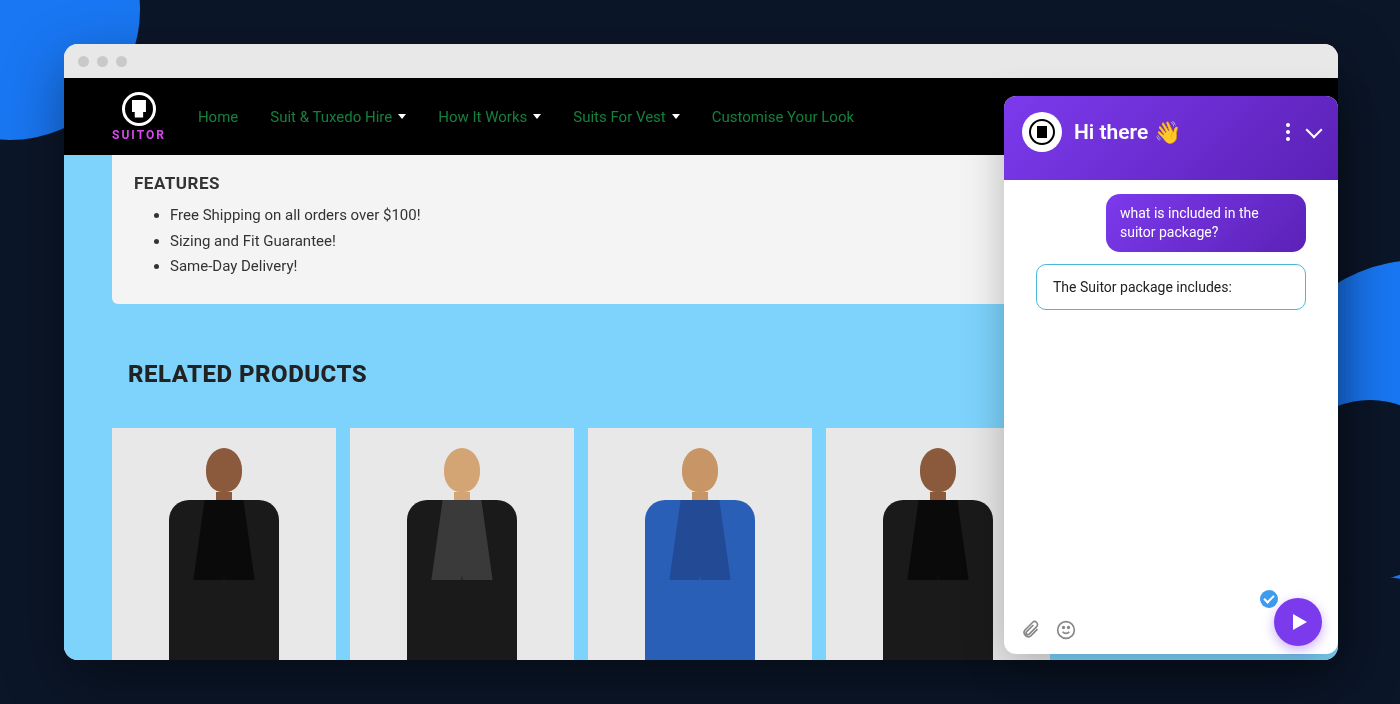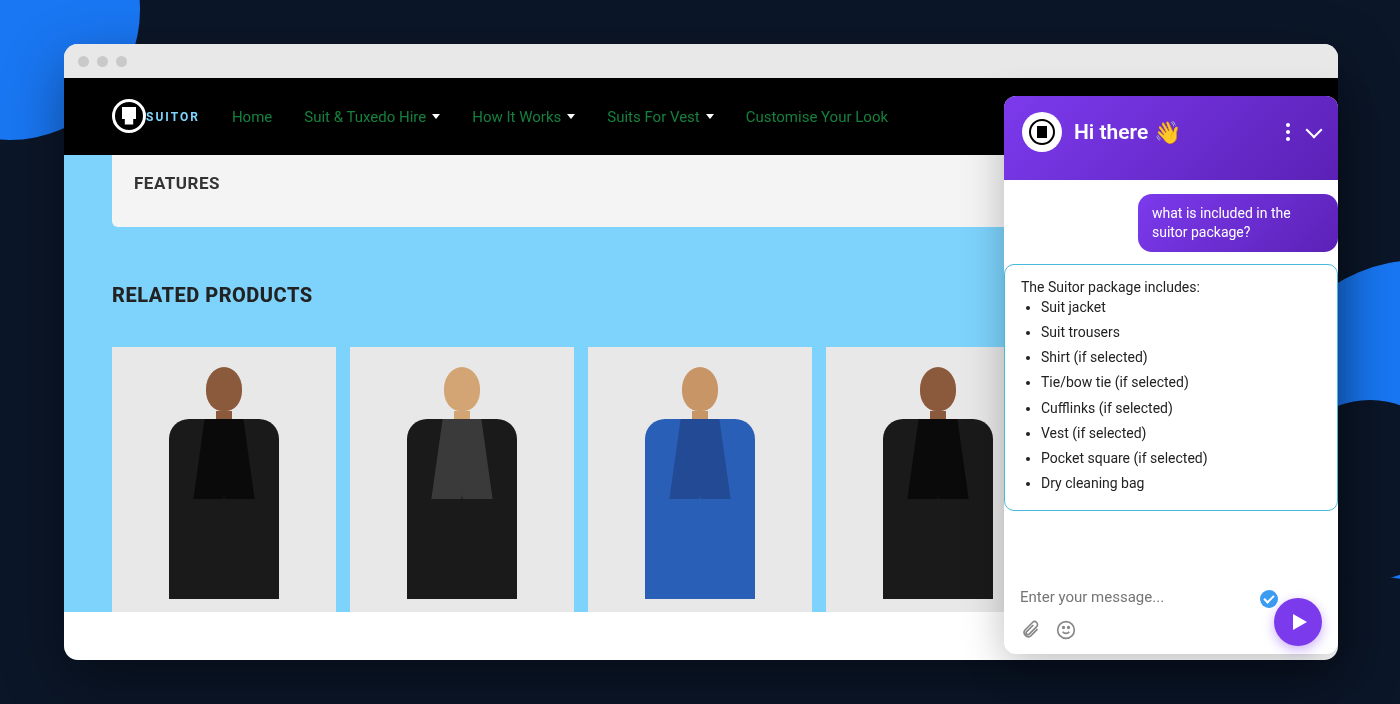--- a/index.html
+++ b/index.html
@@ -4,30 +4,30 @@
 <style>
 *{margin:0;padding:0;box-sizing:border-box;font-family:-apple-system,BlinkMacSystemFont,"Segoe UI",Roboto,sans-serif}
 body{background:#0b1628;width:1400px;height:704px;overflow:hidden;position:relative}
 .bg-circle-1{position:absolute;width:260px;height:260px;background:#1977f3;border-radius:50%;top:-120px;left:-120px}
 .bg-circle-2{position:absolute;width:320px;height:320px;background:#1977f3;border-radius:50%;top:260px;right:-180px}
 .bg-circle-3{position:absolute;width:180px;height:180px;background:#0b1628;border-radius:50%;top:400px;right:-60px}
 .browser{position:absolute;top:44px;left:64px;width:1274px;height:616px;background:#fff;border-radius:14px;overflow:hidden;box-shadow:0 20px 60px rgba(0,0,0,.4)}
 .browser-bar{height:34px;background:#e8e8e8;display:flex;align-items:center;padding:0 14px;gap:8px}
 .dot{width:11px;height:11px;border-radius:50%;background:#c9c9c9}
 .nav{height:77px;background:#000;display:flex;align-items:center;padding:0 48px;gap:32px}
-.logo{display:flex;align-items:center;color:#7dd3fc;font-size:12px;font-weight:700;letter-spacing:2px}
+.logo{display:flex;flex-direction:column;align-items:center;color:#d946ef;font-size:12px;font-weight:700;letter-spacing:2px}
 .logo-circle{width:34px;height:34px;border:3px solid #fff;border-radius:50%;display:flex;align-items:center;justify-content:center;margin-bottom:2px}
 .logo-inner{width:14px;height:18px;background:#fff;clip-path:polygon(0 0,100% 0,100% 70%,80% 70%,80% 100%,20% 100%,20% 70%,0 70%)}
 .nav-item{color:#15803d;font-size:15px;font-weight:400;display:flex;align-items:center;gap:6px;cursor:pointer}
 .chev{width:0;height:0;border-left:4px solid transparent;border-right:4px solid transparent;border-top:5px solid #fff}
 .content{padding:0 48px;background:#7dd3fc}
 .features-box{background:#f4f4f4;padding:18px 22px 24px;border-radius:0 0 6px 6px}
 .features-title{font-size:17px;font-weight:700;color:#333;letter-spacing:.5px;margin-bottom:10px}
 .features-list{list-style:disc;padding-left:36px;color:#333;font-size:15px;line-height:1.7}
-.related-title{font-size:20px;font-weight:800;color:#222;letter-spacing:.5px;margin:56px 0 40px}
+.related-title{font-size:24px;font-weight:800;color:#222;letter-spacing:.5px;margin:56px 16px 40px}
 .products{display:flex;gap:14px}
 .product{width:224px;height:265px;background:#e8e8e8;position:relative;overflow:hidden}
 .suit{position:absolute;left:50%;transform:translateX(-50%);top:20px}
 .head{width:36px;height:44px;border-radius:50% 50% 45% 45%;margin:0 auto}
 .neck{width:16px;height:8px;margin:0 auto}
 .torso{width:110px;height:180px;margin:0 auto;border-radius:20px 20px 0 0;position:relative}
 .lapel-l,.lapel-r{position:absolute;top:0;width:30px;height:80px}
 .lapel-l{left:30px;transform:skewX(-8deg)}
 .lapel-r{right:30px;transform:skewX(8deg)}
 .shirt-v{position:absolute;top:0;left:50%;transform:translateX(-50%);width:0;height:0;border-left:18px solid transparent;border-right:18px solid transparent}
@@ -47,21 +47,21 @@
 .chat-logo{width:40px;height:40px;background:#fff;border-radius:50%;display:flex;align-items:center;justify-content:center}
 .chat-logo-inner{width:26px;height:26px;border:2px solid #000;border-radius:50%;display:flex;align-items:center;justify-content:center}
 .chat-logo-mark{width:10px;height:12px;background:#000}
 .chat-title{font-size:21px;font-weight:600;flex:1;display:flex;align-items:center;gap:6px}
 .wave{font-size:22px}
 .chat-actions{display:flex;gap:18px;align-items:center}
 .dots-v{display:flex;flex-direction:column;gap:3px}
 .dots-v span{width:4px;height:4px;background:#fff;border-radius:50%}
 .chev-down{width:12px;height:12px;border-right:2px solid #fff;border-bottom:2px solid #fff;transform:rotate(45deg);margin-top:-4px}
 .chat-sub{font-size:14px;opacity:.95}
-.chat-body{flex:1;padding:14px 0;overflow:auto}
+.chat-body{flex:1;padding:14px 32px;overflow:auto}
 .msg-user{background:linear-gradient(135deg,#7c3aed,#5b21b6);color:#fff;padding:10px 14px;border-radius:14px;font-size:14px;margin-left:auto;max-width:200px;margin-bottom:12px;line-height:1.35}
 .msg-bot{border:1.5px solid #4ab8d8;border-radius:10px;padding:14px 16px;font-size:14px;color:#222}
 .msg-bot-title{margin-bottom:0}
 .msg-bot ul{list-style:disc;padding-left:20px;line-height:1.8}
 .chat-input-row{padding:10px 16px 8px;position:relative}
 .chat-input{width:100%;border:none;font-size:15px;color:#999;outline:none;padding:6px 0}
 .chat-tools{display:flex;gap:16px;padding:0 16px 14px;align-items:center}
 .attach-icon,.emoji-icon{width:20px;height:20px;color:#888}
 .send-btn{position:absolute;right:78px;bottom:58px;width:48px;height:48px;background:#7c3aed;border-radius:50%;display:flex;align-items:center;justify-content:center;cursor:pointer;box-shadow:0 4px 12px rgba(124,58,237,.4)}
 .send-icon{width:0;height:0;border-top:8px solid transparent;border-bottom:8px solid transparent;border-left:14px solid #fff;margin-left:3px}
@@ -105,20 +105,25 @@
         <span class="chev"></span>
       </div>
     <div class="nav-item">
         <span>Customise Your Look</span>
       </div>
   </div>
 
   <div class="content">
     <div class="features-box">
       <div class="features-title">FEATURES</div>
+      <ul class="features-list">
+        <li>Free Shipping on all orders over $100!</li>
+        <li>Sizing and Fit Guarantee!</li>
+        <li>Same-Day Delivery!</li>
+      </ul>
     </div>
 
     <div class="related-title">RELATED PRODUCTS</div>
 
     <div class="products">
       <div class="product">
         <div class="suit">
           <div class="head skin-1"></div>
             <div class="neck skin-1"></div>
           <div class="torso suit-black">
@@ -189,36 +194,23 @@
           </div>
         <div class="chev-down"></div>
       </div>
     </div>
   </div>
 
   <div class="chat-body">
     <div class="msg-user">what is included in the suitor package?</div>
     <div class="msg-bot">
       <div class="msg-bot-title">The Suitor package includes:</div>
-      <ul>
-        <li>Suit jacket</li>
-        <li>Suit trousers</li>
-        <li>Shirt (if selected)</li>
-        <li>Tie/bow tie (if selected)</li>
-        <li>Cufflinks (if selected)</li>
-        <li>Vest (if selected)</li>
-        <li>Pocket square (if selected)</li>
-        <li>Dry cleaning bag</li>
-      </ul>
-    </div>
-  </div>
-
-  <div class="chat-input-row">
-    <input class="chat-input" placeholder="Enter your message..." style="">
-  </div>
+    </div>
+  </div>
+
   <div class="chat-tools">
     <svg class="attach-icon" viewBox="0 0 24 24" fill="none" stroke="#888" stroke-width="2">
         <path d="M21 11l-8 8a5 5 0 01-7-7l9-9a3.5 3.5 0 015 5l-9 9a2 2 0 01-3-3l8-8"></path>
       </svg>
     <svg class="emoji-icon" viewBox="0 0 24 24" fill="none" stroke="#888" stroke-width="2">
         <circle cx="12" cy="12" r="10"></circle>
         <path d="M8 14s1.5 2 4 2 4-2 4-2"></path>
         <circle cx="9" cy="9" r="1" fill="#888"></circle>
         <circle cx="15" cy="9" r="1" fill="#888"></circle>
       </svg>

